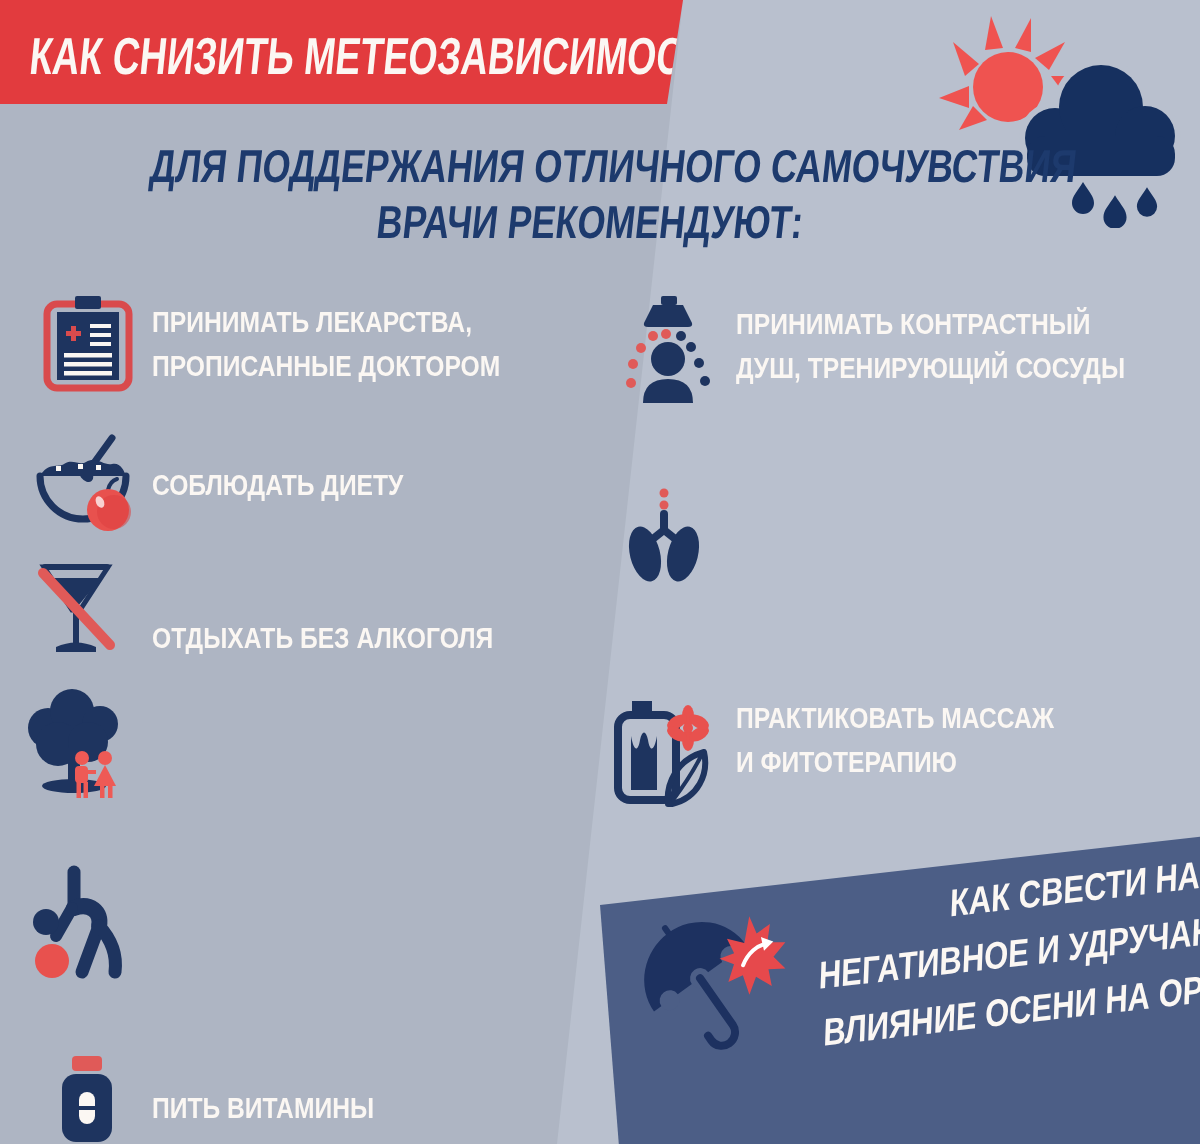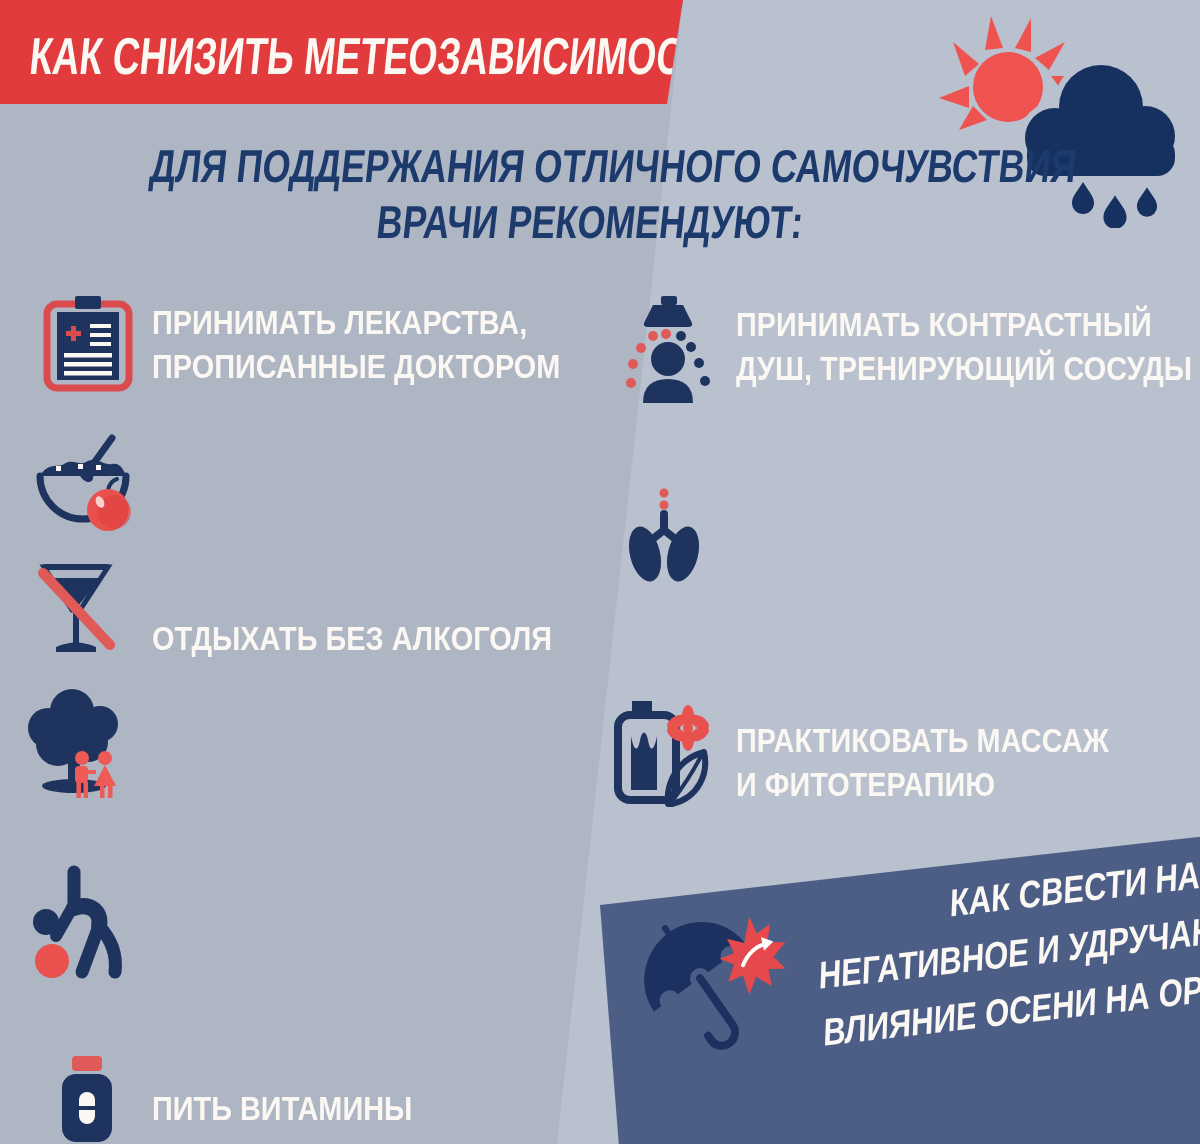--- a/index.html
+++ b/index.html
@@ -31,21 +31,21 @@
   .it{transform:scaleX(.72) skewX(-8deg);}
   
   .subtitle{
     position:absolute;left:20px;top:138px;width:1140px;
     text-align:center;color:#1d3a6d;font-weight:bold;font-size:46px;
     line-height:56px;
   }
   .subtitle .cond{transform-origin:50% 50%;transform:scaleX(.78) skewX(-8deg);}
   
   .item-text{
-    position:absolute;color:#fbf7f3;font-weight:bold;font-size:34px;
+    position:absolute;color:#fbf7f3;font-weight:bold;font-size:29px;
     line-height:44px;
   }
   .item-text .cond{transform:scaleX(.85);display:block;transform-origin:0 50%;}
   .icon{position:absolute;}
   
   .slate-banner{
     position:absolute;left:600px;top:905px;width:700px;height:340px;
     background:#4c5e86;
     transform:rotate(-6.5deg) skewX(-2deg);
     transform-origin:0 0;
@@ -132,20 +132,23 @@
     <path d="M6,44 C14,30 24,36 30,32 C38,26 46,34 52,30 C62,24 70,34 78,32 C86,30 90,38 92,44 Z" fill="#1e345f"></path>
     <rect x="22" y="34" width="5" height="5" fill="#fbf7f3"></rect>
     <rect x="44" y="32" width="5" height="5" fill="#fbf7f3"></rect>
     <rect x="62" y="33" width="5" height="5" fill="#fbf7f3"></rect>
     <path d="M6,44 A43,43 0 0 0 92,44" fill="none" stroke="#1e345f" stroke-width="7" stroke-linecap="round"></path>
     <path d="M74,58 q2,-9 9,-11" fill="none" stroke="#1e345f" stroke-width="4" stroke-linecap="round"></path>
     <circle cx="74" cy="78" r="21" fill="#e8514e"></circle>
     <circle cx="80" cy="80" r="17" fill="#dd3f40" opacity=".55"></circle>
     <ellipse cx="66" cy="70" rx="4" ry="6" transform="rotate(-25 66 70)" fill="#ffffff" opacity=".75"></ellipse>
   </svg>
+  <div class="item-text" style="left:152px;top:463px">
+    <span class="cond">СОБЛЮДАТЬ ДИЕТУ</span>
+  </div>
 
   <svg class="icon" style="left:36px;top:558px" width="90" height="100" viewBox="0 0 90 100">
     <rect x="6" y="6" width="68" height="6" rx="3" fill="#1e345f"></rect>
     <polygon points="8,9 72,9 44,52 36,52" fill="none" stroke="#1e345f" stroke-width="5"></polygon>
     <polygon points="15,20 65,20 42,48 38,48" fill="#1e345f"></polygon>
     <rect x="37" y="48" width="6" height="38" fill="#1e345f"></rect>
     <path d="M20,89 Q40,80 60,89 L60,94 L20,94 Z" fill="#1e345f"></path>
     <line x1="7" y1="15" x2="74" y2="87" stroke="#e05a58" stroke-width="10" stroke-linecap="round"></line>
   </svg>
   <div class="item-text" style="left:152px;top:616px">
@@ -236,21 +239,21 @@
       <ellipse cx="78" cy="42" rx="6" ry="11"></ellipse>
       <ellipse cx="67" cy="24" rx="6" ry="11" transform="rotate(60 67 24)"></ellipse>
       <ellipse cx="89" cy="36" rx="6" ry="11" transform="rotate(60 89 36)"></ellipse>
       <ellipse cx="67" cy="36" rx="6" ry="11" transform="rotate(-60 67 36)"></ellipse>
       <ellipse cx="89" cy="24" rx="6" ry="11" transform="rotate(-60 89 24)"></ellipse>
       <circle cx="78" cy="30" r="5"></circle>
     </g>
     <path d="M58,106 C56,86 66,62 94,54 C99,76 88,100 62,106 Z" fill="none" stroke="#1e345f" stroke-width="6" stroke-linejoin="round"></path>
     <path d="M63,102 C72,90 84,72 91,58" fill="none" stroke="#1e345f" stroke-width="4" stroke-linecap="round"></path>
   </svg>
-  <div class="item-text" style="left:736px;top:718px">
+  <div class="item-text" style="left:736px;top:696px">
     <span class="cond">ПРАКТИКОВАТЬ МАССАЖ</span>
     <span class="cond">И ФИТОТЕРАПИЮ</span>
   </div>
 
   <div class="slate-banner">
     <svg class="umb" width="160" height="170" viewBox="0 0 160 170">
       <g transform="rotate(-30 64 70)">
         <path d="M64,8 L64,20" stroke="#1d3160" stroke-width="6" stroke-linecap="round"></path>
         <path d="M8,70 A56,56 0 0 1 120,70 Z" fill="#1d3160"></path>
         <circle cx="27" cy="70" r="10" fill="#4c5e86"></circle>

